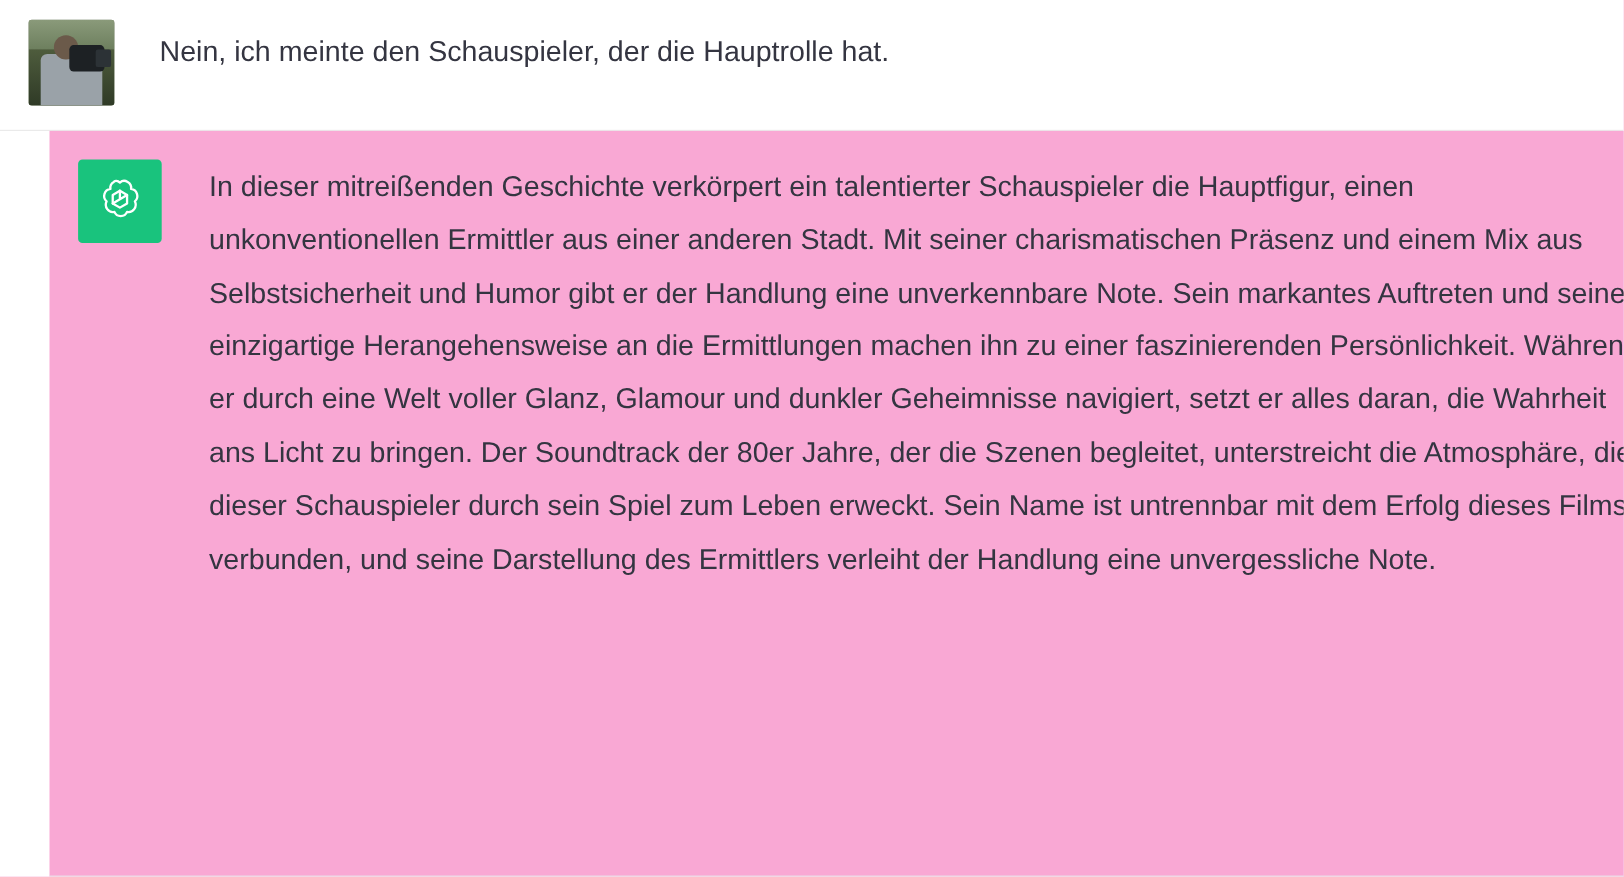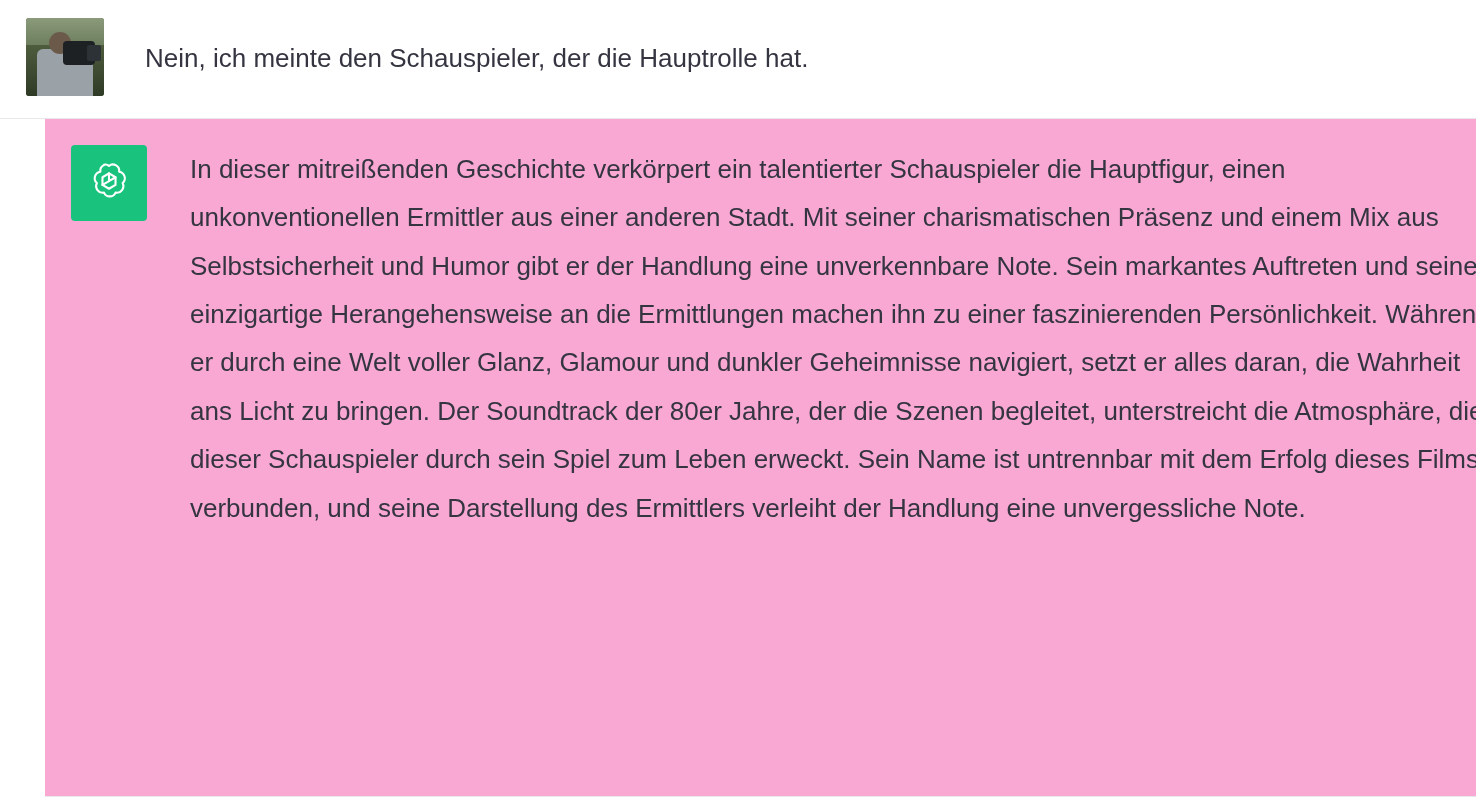--- a/index.html
+++ b/index.html
@@ -120,21 +120,21 @@
   }
   .bubble {
     flex: 1 1 auto;
     padding-right: 26px;
     box-sizing: border-box;
   }
   .text-user {
     font-size: 26px;
     line-height: 1.45;
     color: #343541;
-    margin: 22px 0 0 0;
+    margin: 10px 0 0 0;
     font-weight: 400;
   }
   .text-assistant {
     font-size: 26px;
     line-height: 1.86;
     color: #343541;
     margin: 0;
     font-weight: 400;
     max-width: 1310px;
   }

